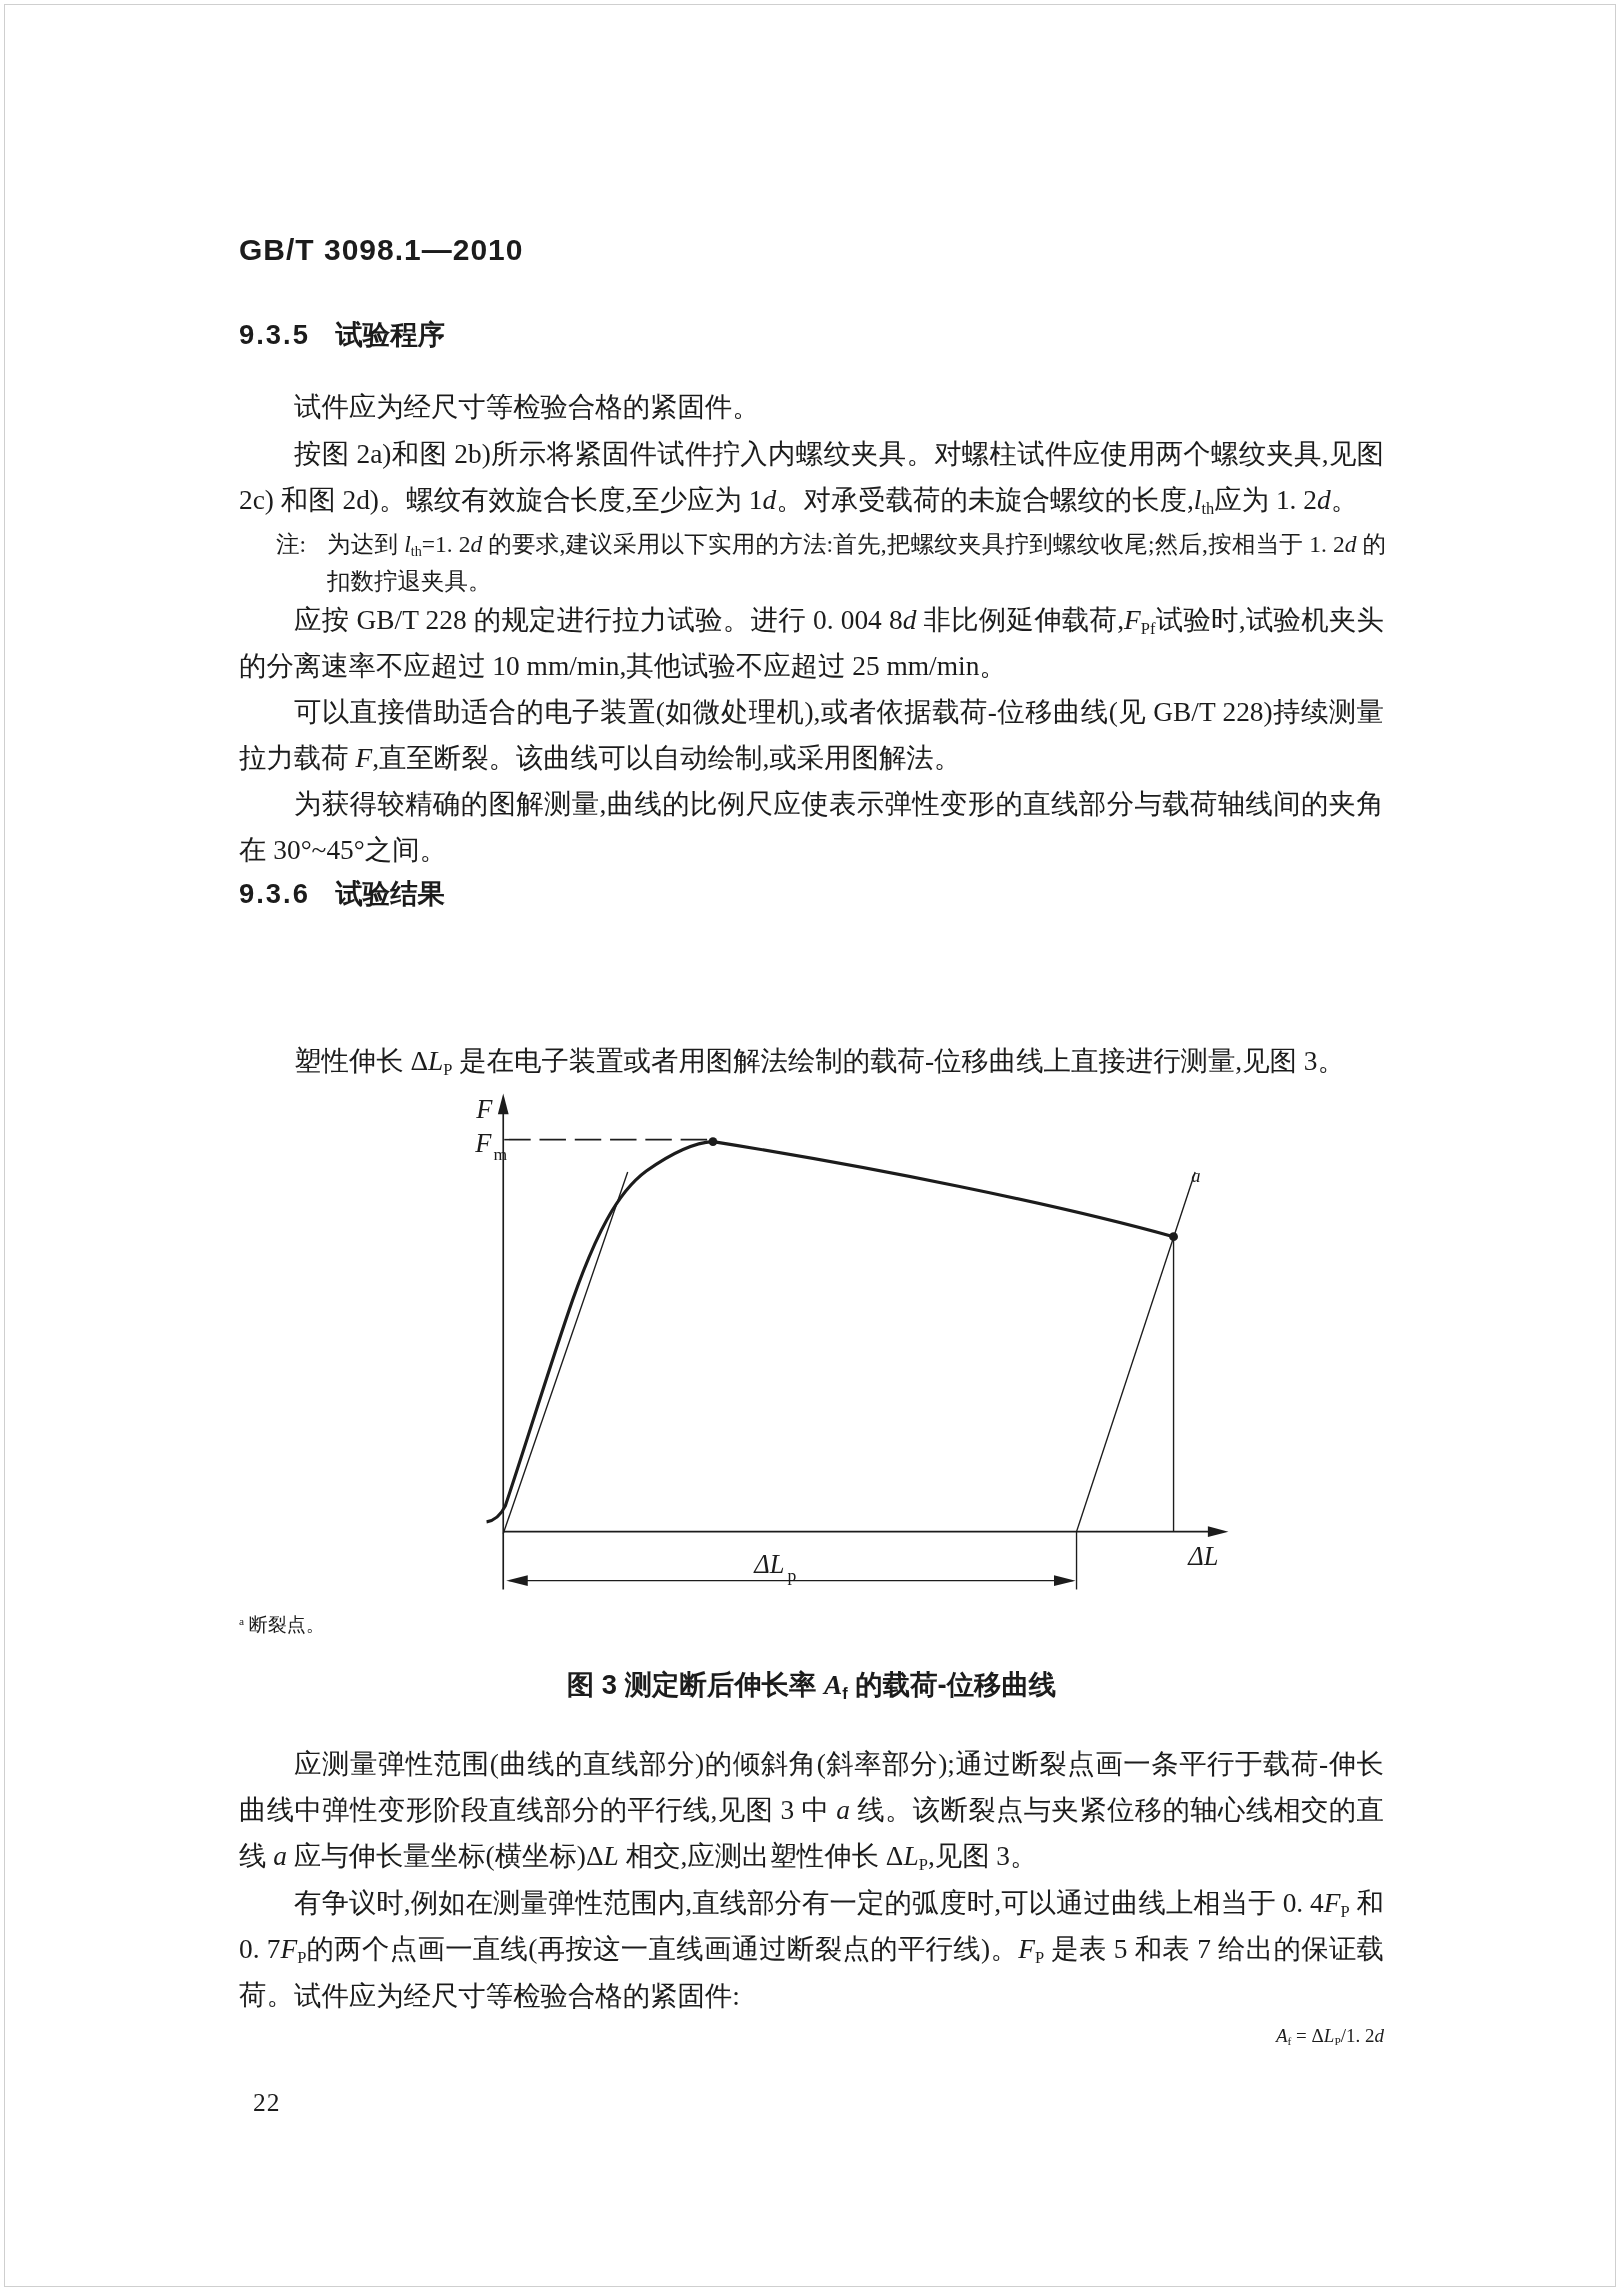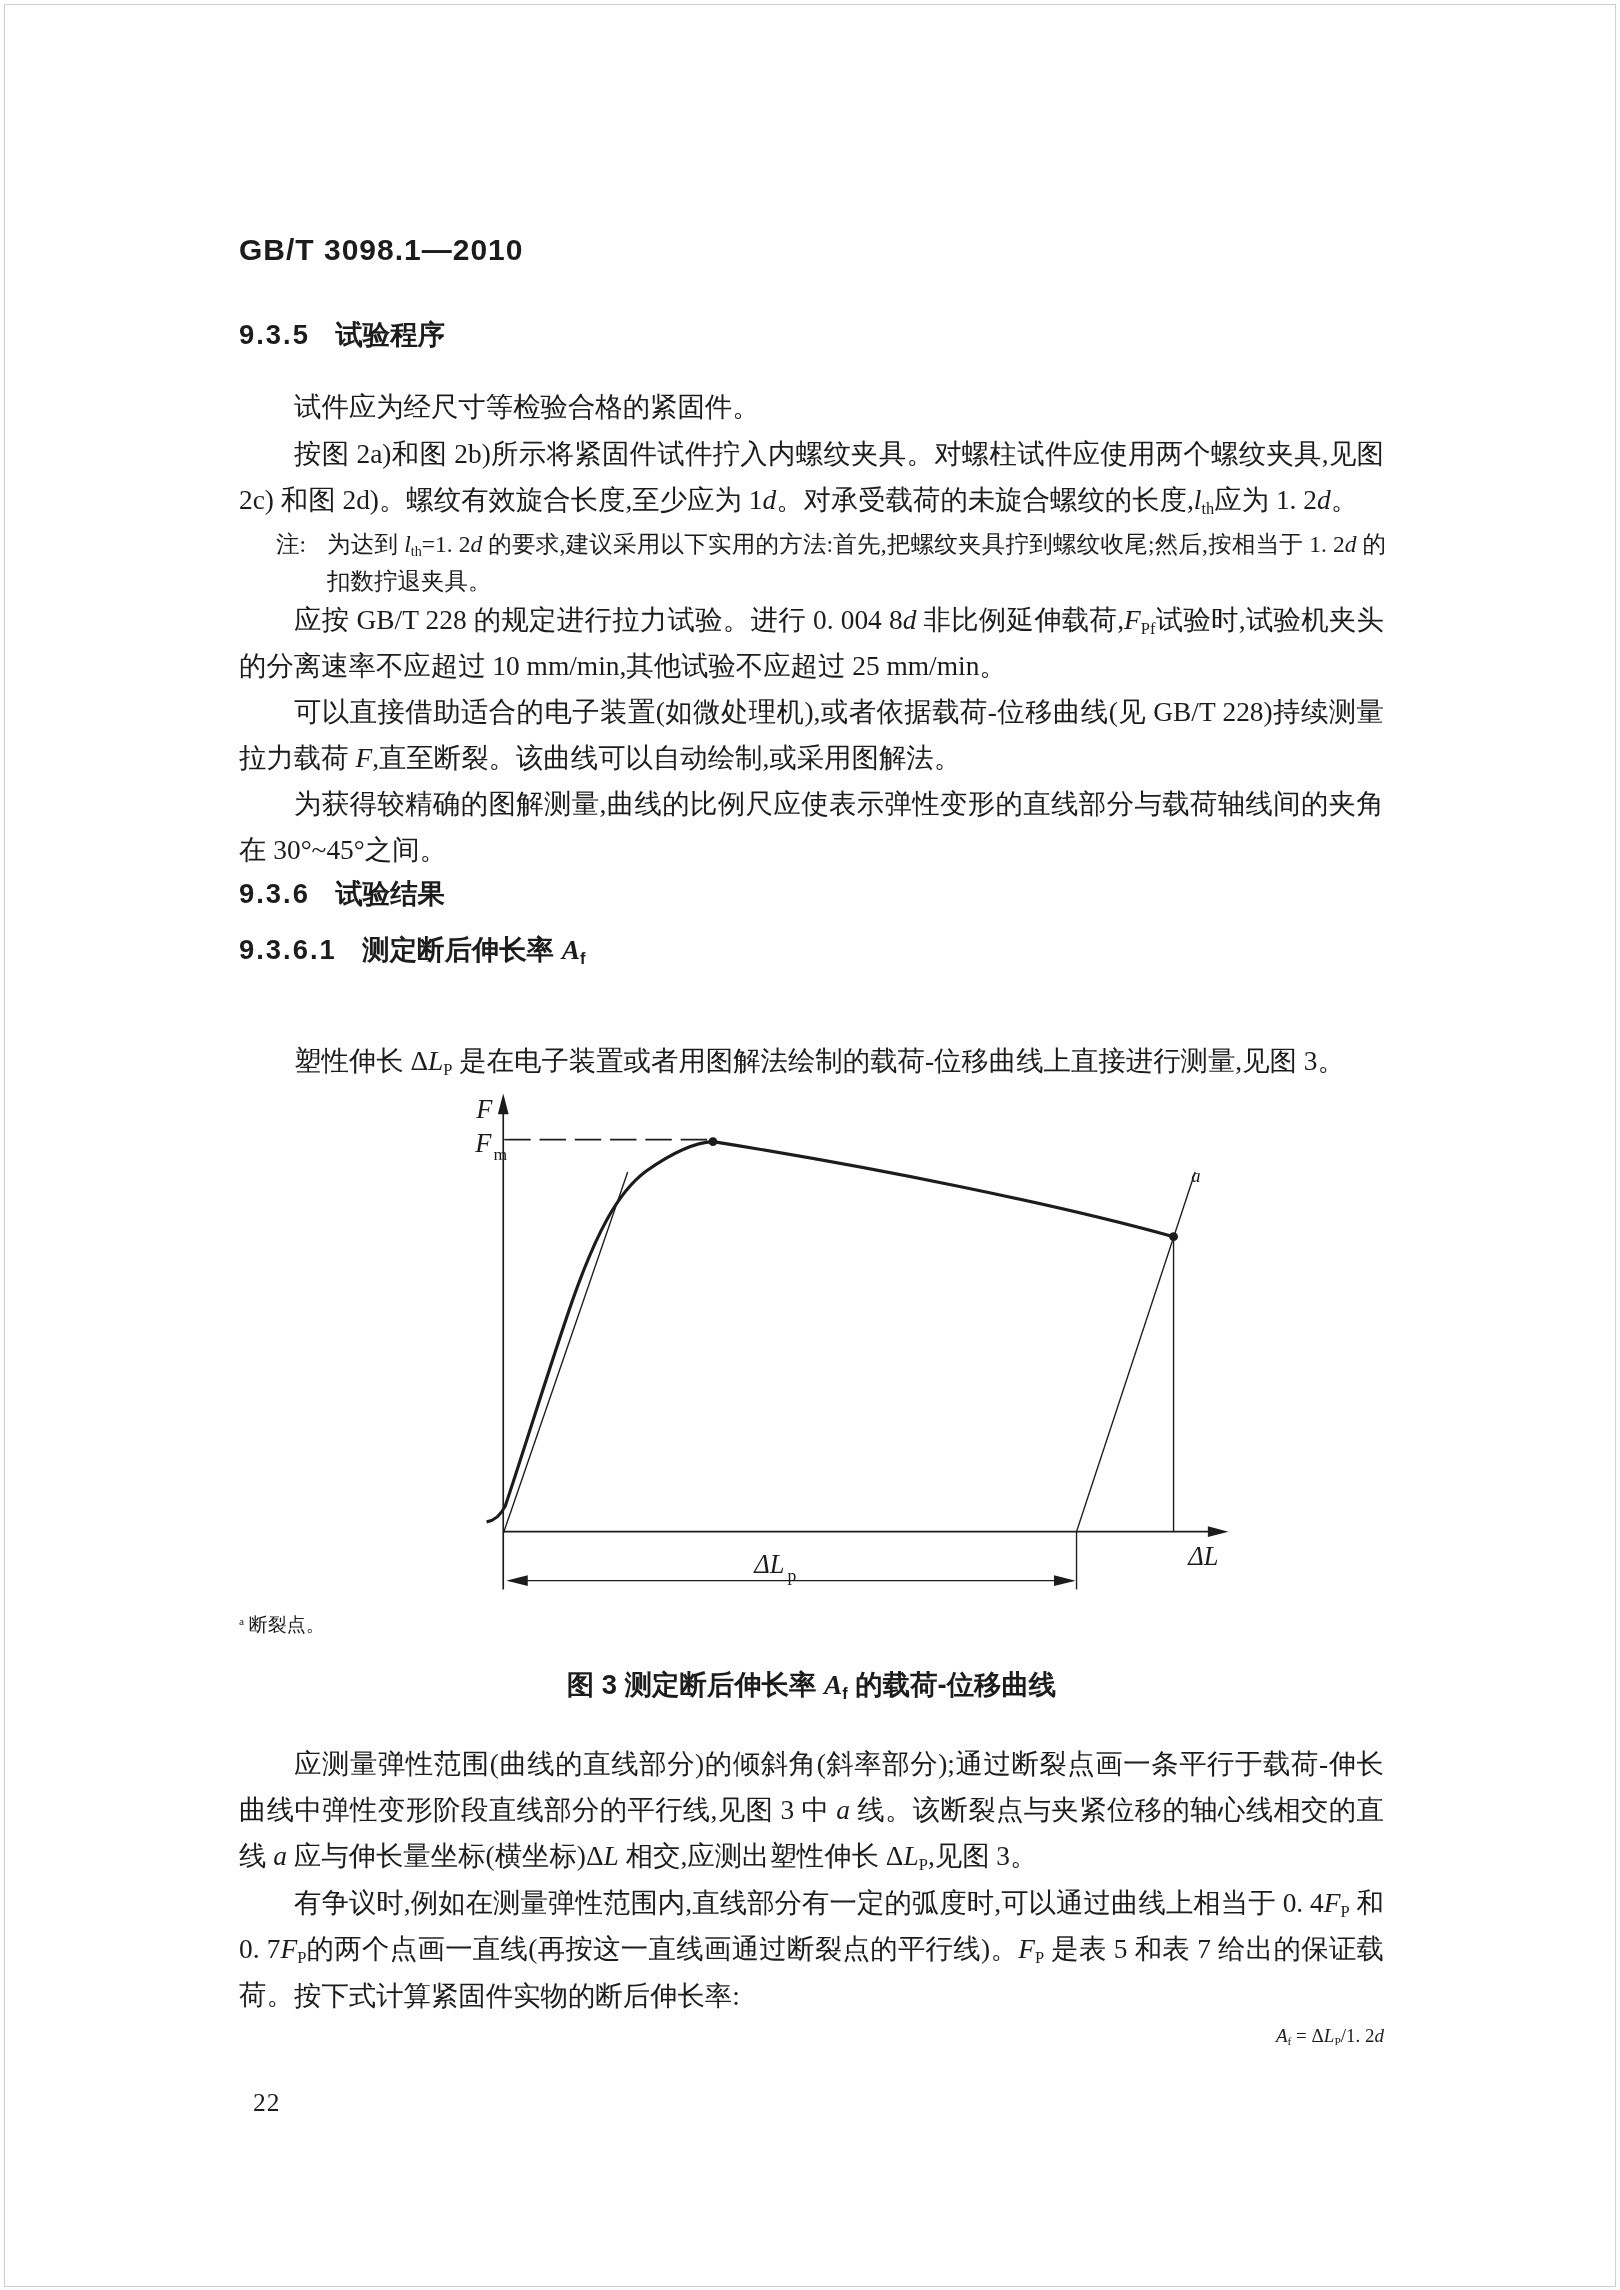--- a/index.html
+++ b/index.html
@@ -55,23 +55,20 @@
   <div class="blk para indent" style="top:597px;">应按 GB/T 228 的规定进行拉力试验。进行 0. 004 8<i>d</i> 非比例延伸载荷,<i>F</i><sub>Pf</sub>试验时,试验机夹头的分离速率不应超过 10 mm/min,其他试验不应超过 25 mm/min。</div>
 
   <div class="blk para indent" style="top:689px;">可以直接借助适合的电子装置(如微处理机),或者依据载荷-位移曲线(见 GB/T 228)持续测量拉力载荷 <i>F</i>,直至断裂。该曲线可以自动绘制,或采用图解法。</div>
 
   <div class="blk para indent" style="top:781px;">为获得较精确的图解测量,曲线的比例尺应使表示弹性变形的直线部分与载荷轴线间的夹角在 30°~45°之间。</div>
 
   <div class="blk heading" style="top:876px;">
     <span class="hnum">9.3.6</span><span>试验结果</span>
   </div>
 
-  <div class="blk heading" style="top:932px;">
-    <span class="hnum">9.3.6.1</span><span>测定断后伸长率 <i>A</i><sub>f</sub></span>
-  </div>
 
 
   <div class="blk para indent" style="top:1038px;">塑性伸长 Δ<i>L</i><sub>P</sub> 是在电子装置或者用图解法绘制的载荷-位移曲线上直接进行测量,见图 3。</div>
 
   <svg class="fig-svg" style="position:absolute;left:412px;top:1073px;" width="892" height="539" viewBox="420 1095 910 550">
 
     <line x1="513" y1="1132" x2="513" y2="1622" stroke="#1c1c1c" stroke-width="1.7"></line>
     <polygon points="513,1116 507.5,1137 518.5,1137" fill="#1c1c1c"></polygon>
 
     <line x1="513" y1="1563" x2="1236" y2="1563" stroke="#1c1c1c" stroke-width="1.7"></line>
@@ -112,19 +109,19 @@
   </svg>
 
   <div class="blk footnote" style="top:1612px;"><sup>a</sup> 断裂点。</div>
 
   <div class="blk caption" style="top:1667px;">图 3 测定断后伸长率 <i>A</i><sub>f</sub> 的载荷-位移曲线</div>
 
   <div class="blk para indent" style="top:1741px;">应测量弹性范围(曲线的直线部分)的倾斜角(斜率部分);通过断裂点画一条平行于载荷-伸长曲线中弹性变形阶段直线部分的平行线,见图 3 中 <i>a</i> 线。该断裂点与夹紧位移的轴心线相交的直线 <i>a</i> 应与伸长量坐标(横坐标)Δ<i>L</i> 相交,应测出塑性伸长 Δ<i>L</i><sub>P</sub>,见图 3。</div>
 
   <div class="blk para indent" style="top:1880px;">有争议时,例如在测量弹性范围内,直线部分有一定的弧度时,可以通过曲线上相当于 0. 4<i>F</i><sub>P</sub> 和 0. 7<i>F</i><sub>P</sub>的两个点画一直线(再按这一直线画通过断裂点的平行线)。<i>F</i><sub>P</sub> 是表 5 和表 7 给出的保证载荷。</div>
 
-  <div class="blk para indent" style="top:1973px;">按下式计算紧固件实物的断后伸长率:</div>
+  <div class="blk para indent" style="top:1973px;">试件应为经尺寸等检验合格的紧固件:</div>
 
   <div class="blk formula" style="top:2025px;"><i>A</i><sub>f</sub> = Δ<i>L</i><sub>P</sub>/1. 2<i>d</i></div>
 
   <div class="blk pageno" style="top:2088px;margin-left:14px;">22</div>
 </div>
 
 
 </body></html>

